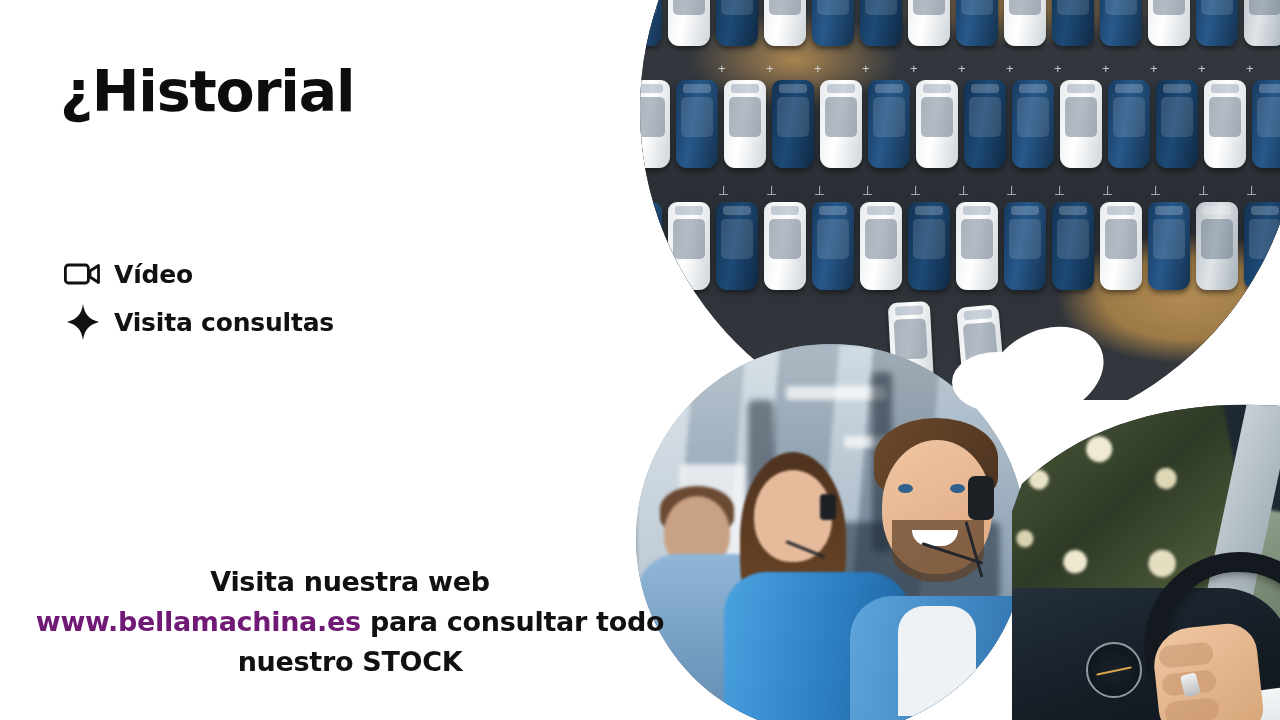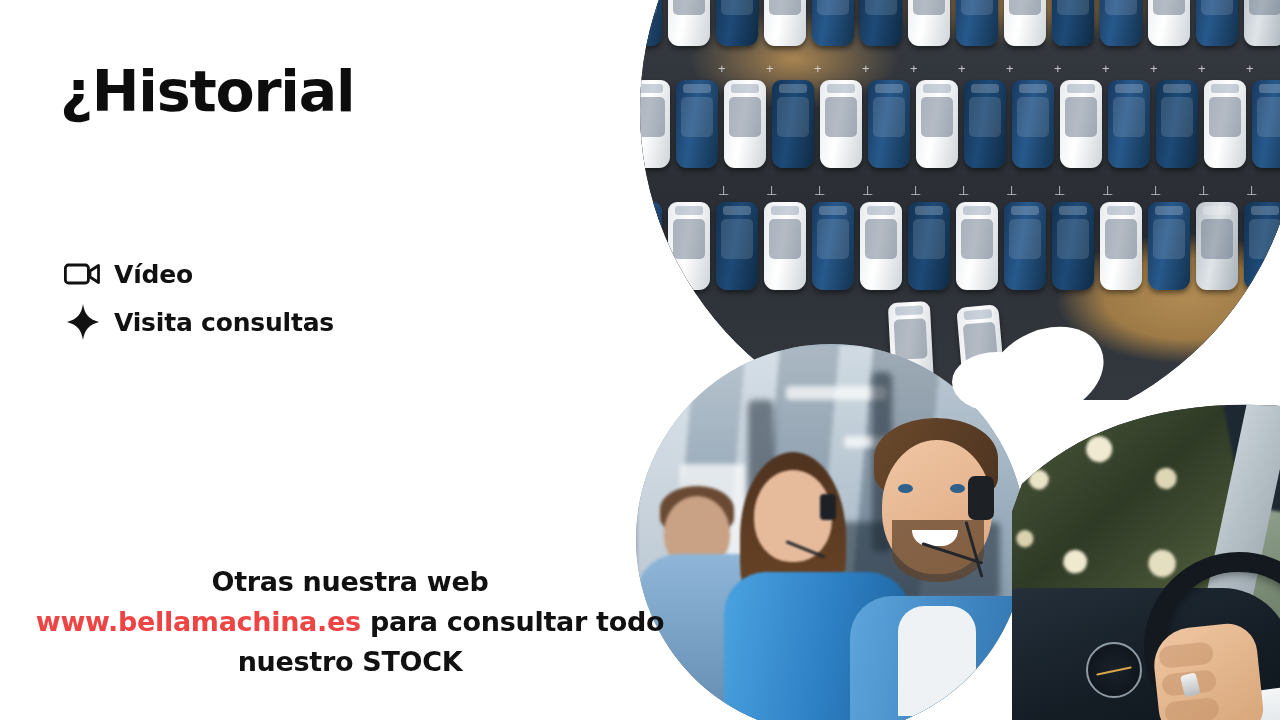--- a/index.html
+++ b/index.html
@@ -374,21 +374,21 @@
           <svg width="34" height="38" viewBox="0 0 34 38" aria-hidden="true">
             <path d="M17 1 C18.6 11.2 22.8 16.2 33 19 C22.8 21.8 18.6 26.8 17 37 C15.4 26.8 11.2 21.8 1 19 C11.2 16.2 15.4 11.2 17 1 z" fill="#111"></path>
           </svg>
         </span>
         <span class="f-label">Visita consultas</span>
       </div>
     </div>
 
 
     <div class="weblock">
-      <span class="line">Otras nuestra web</span>
+      <span class="line">Visita nuestra web</span>
       <span class="line">
-        <span style="color:#ef4444">www.bellamachina.es</span><span> para consultar todo</span>
+        <span style="color:#701a75">www.bellamachina.es</span><span> para consultar todo</span>
       </span>
       <span class="line">nuestro STOCK</span>
     </div>
 
   </div>
 </div>
 
 </body></html>

